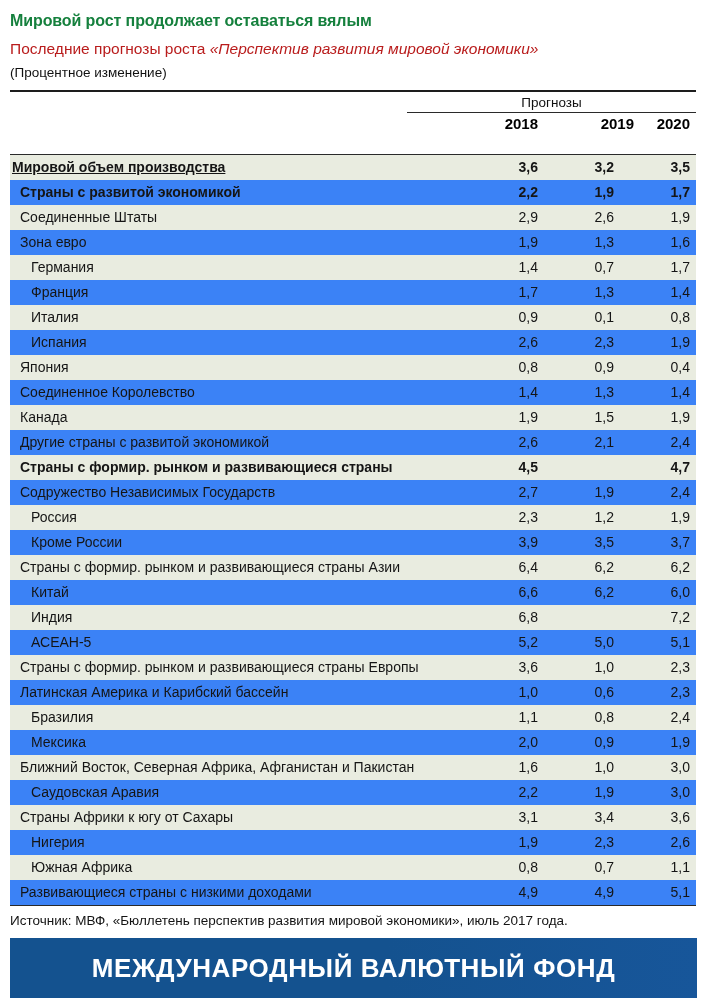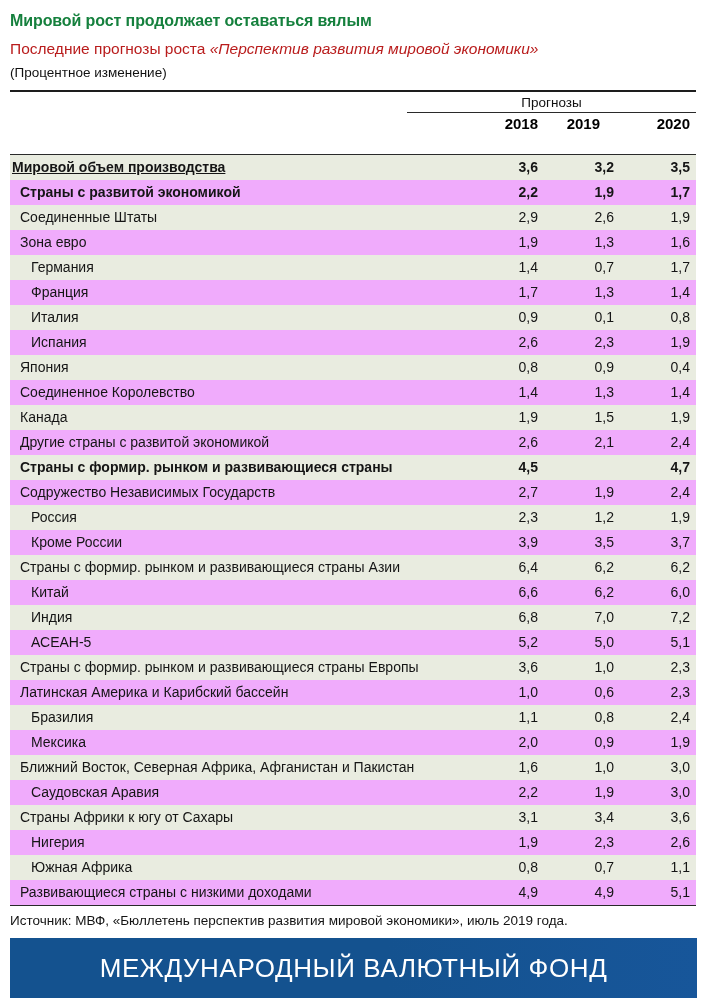--- a/index.html
+++ b/index.html
@@ -90,39 +90,39 @@
   }
   .yr {
     position: absolute;
     text-align: right;
     font-size: 15px;
     font-weight: bold;
     color: #000000;
     line-height: 20px;
   }
   .yr.c1 { left: 380px; width: 148px; }
-  .yr.c2 { left: 442px; width: 148px; }
+  .yr.c2 { left: 476px; width: 148px; }
   .yr.c3 { left: 532px; width: 148px; }
   .rule-hdr {
     height: 0;
     border-top: 1.4px solid #2a2a2a;
   }
 
   
   .rows {
     position: relative;
   }
   .row {
     position: relative;
     height: 25px;
     width: 686px;
     box-sizing: border-box;
   }
   .row.shade { background: #e9ece0; }
-  .row.plain { background: #f0abfc; }
+  .row.plain { background: #3b82f6; }
 
   .label {
     position: absolute;
     top: 0;
     left: 0;
     height: 25px;
     line-height: 25px;
     font-size: 14px;
     color: #151515;
     white-space: nowrap;
@@ -171,21 +171,21 @@
     height: 60px;
     background: #14528f;
     background: linear-gradient(90deg, #14528f 0%, #14528f 55%, #17569a 100%);
     display: flex;
     align-items: center;
     justify-content: center;
   }
   .banner-text {
     color: #ffffff;
     font-size: 26px;
-    font-weight: normal;
+    font-weight: bold;
     letter-spacing: 0.6px;
     line-height: 30px;
     white-space: nowrap;
   }
 </style>
 </head>
 <body>
 
 <div class="page">
 
@@ -312,21 +312,20 @@
         </div>
         <div class="row lvl2 plain">
           <div class="label">Китай</div>
           <div class="val c1">6,6</div>
           <div class="val c2">6,2</div>
           <div class="val c3">6,0</div>
         </div>
         <div class="row lvl2 shade">
           <div class="label">Индия</div>
           <div class="val c1">6,8</div>
-          <div class="val c2">7,0</div>
           <div class="val c3">7,2</div>
         </div>
         <div class="row lvl2 plain">
           <div class="label">АСЕАН-5</div>
           <div class="val c1">5,2</div>
           <div class="val c2">5,0</div>
           <div class="val c3">5,1</div>
         </div>
         <div class="row lvl1 shade">
           <div class="label">Страны с формир. рынком и развивающиеся страны Европы</div>
@@ -386,19 +385,19 @@
           <div class="label">Развивающиеся страны с низкими доходами</div>
           <div class="val c1">4,9</div>
           <div class="val c2">4,9</div>
           <div class="val c3">5,1</div>
         </div>
       </div>
 
     <div class="rule-bot"></div>
   </div>
 
-  <div class="source">Источник: МВФ, «Бюллетень перспектив развития мировой экономики», июль 2019 года.</div>
+  <div class="source">Источник: МВФ, «Бюллетень перспектив развития мировой экономики», июль 2017 года.</div>
 
   <div class="banner">
     <div class="banner-text">МЕЖДУНАРОДНЫЙ ВАЛЮТНЫЙ ФОНД</div>
   </div>
 
 </div>
 
 </body></html>

